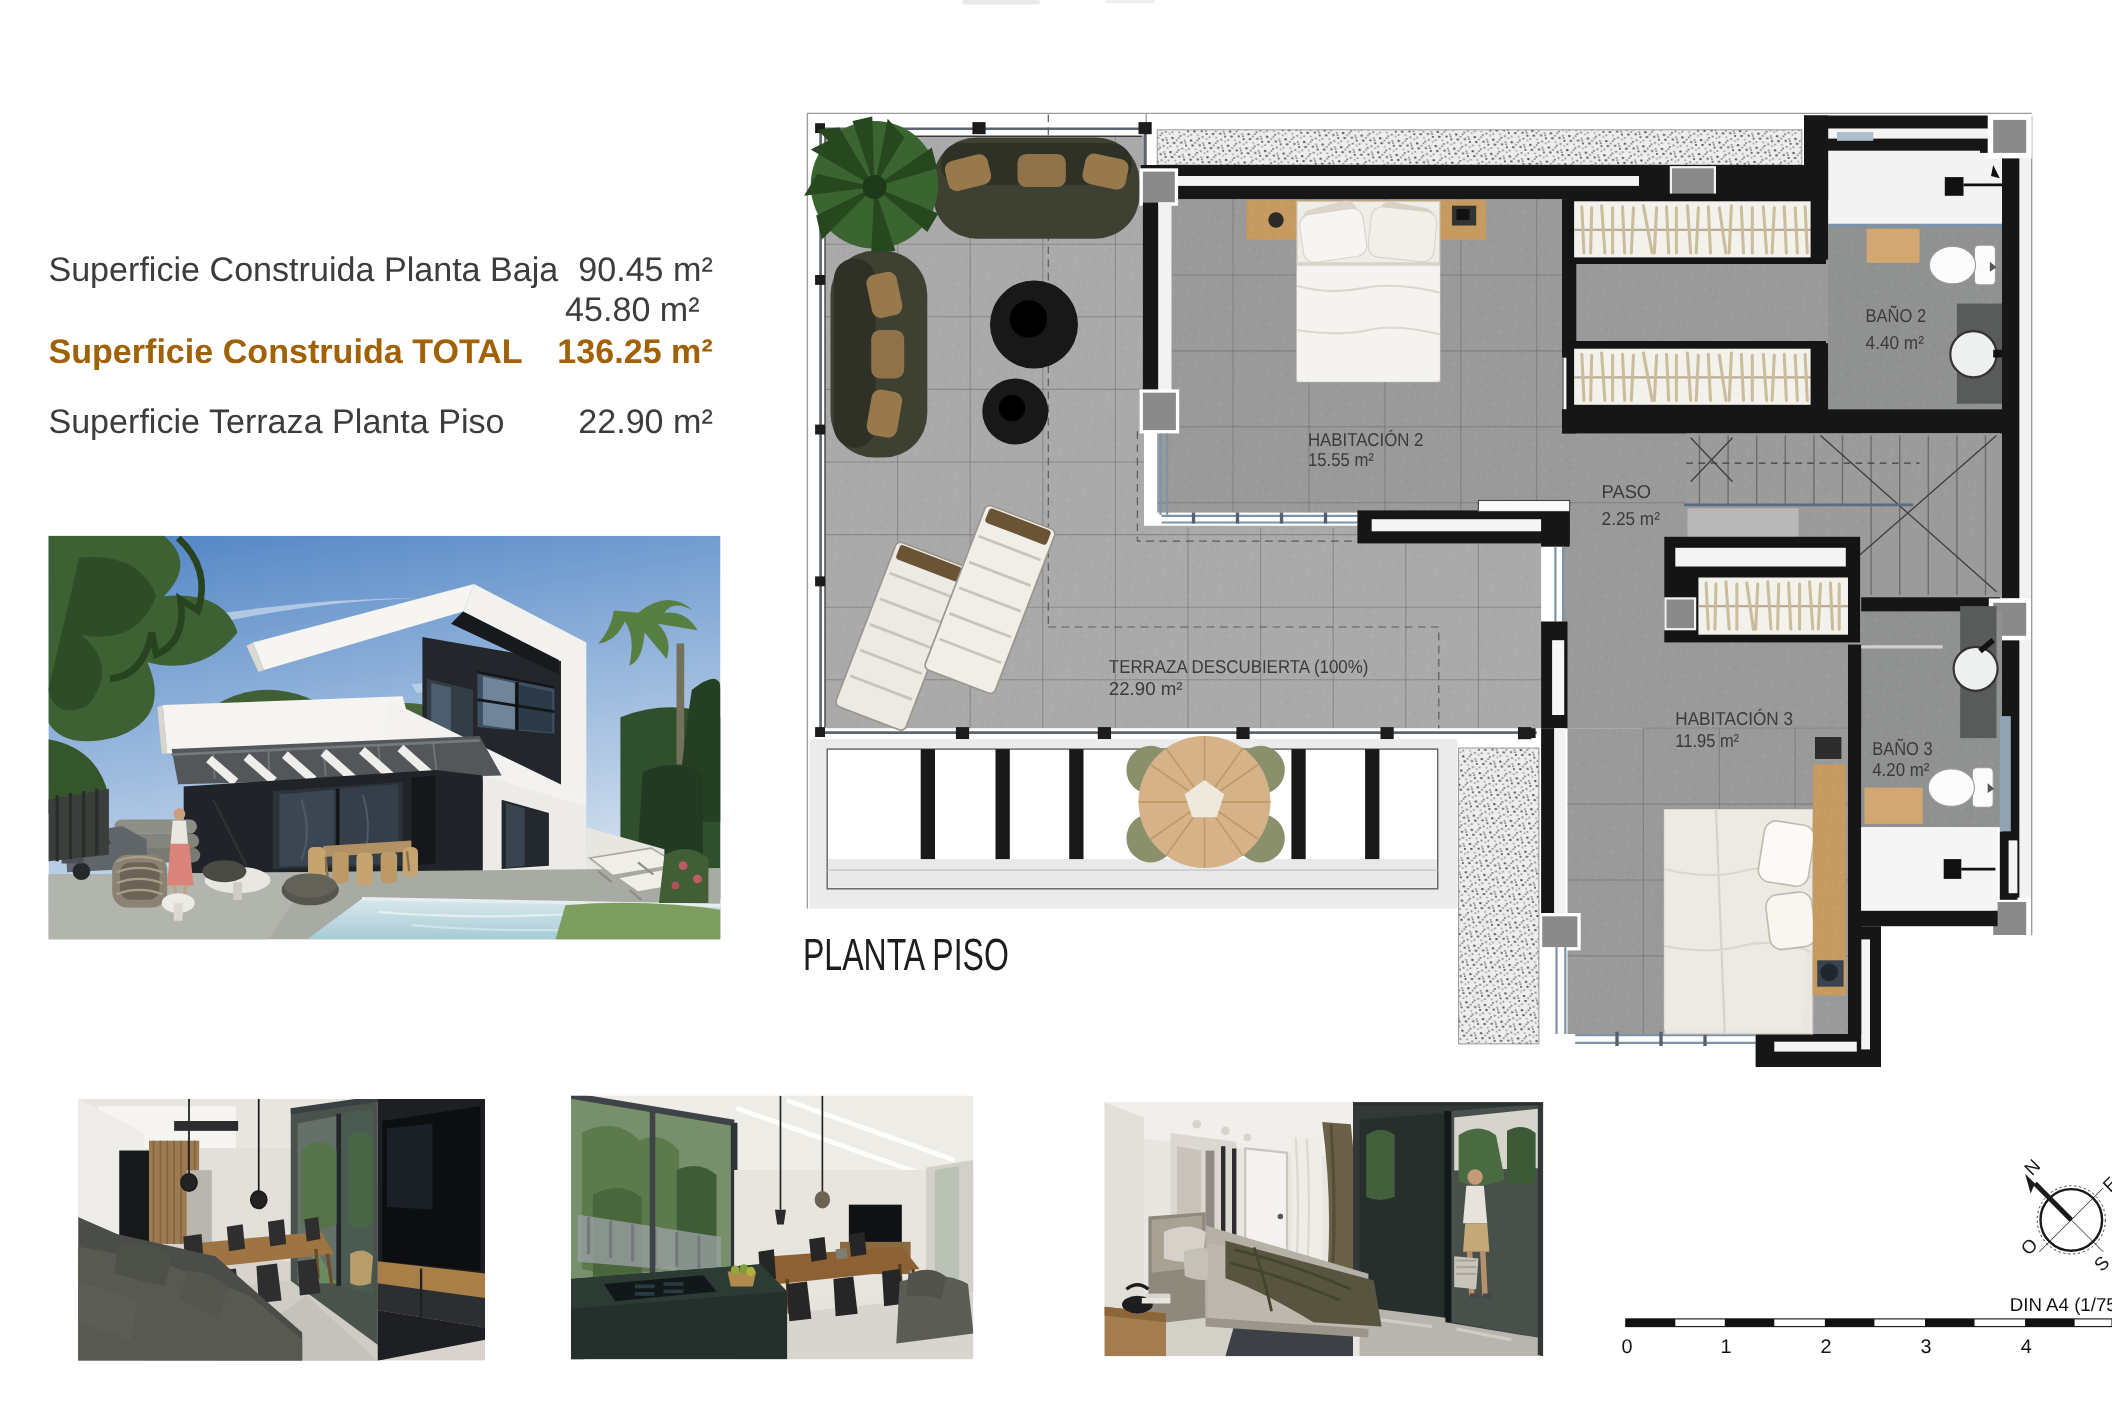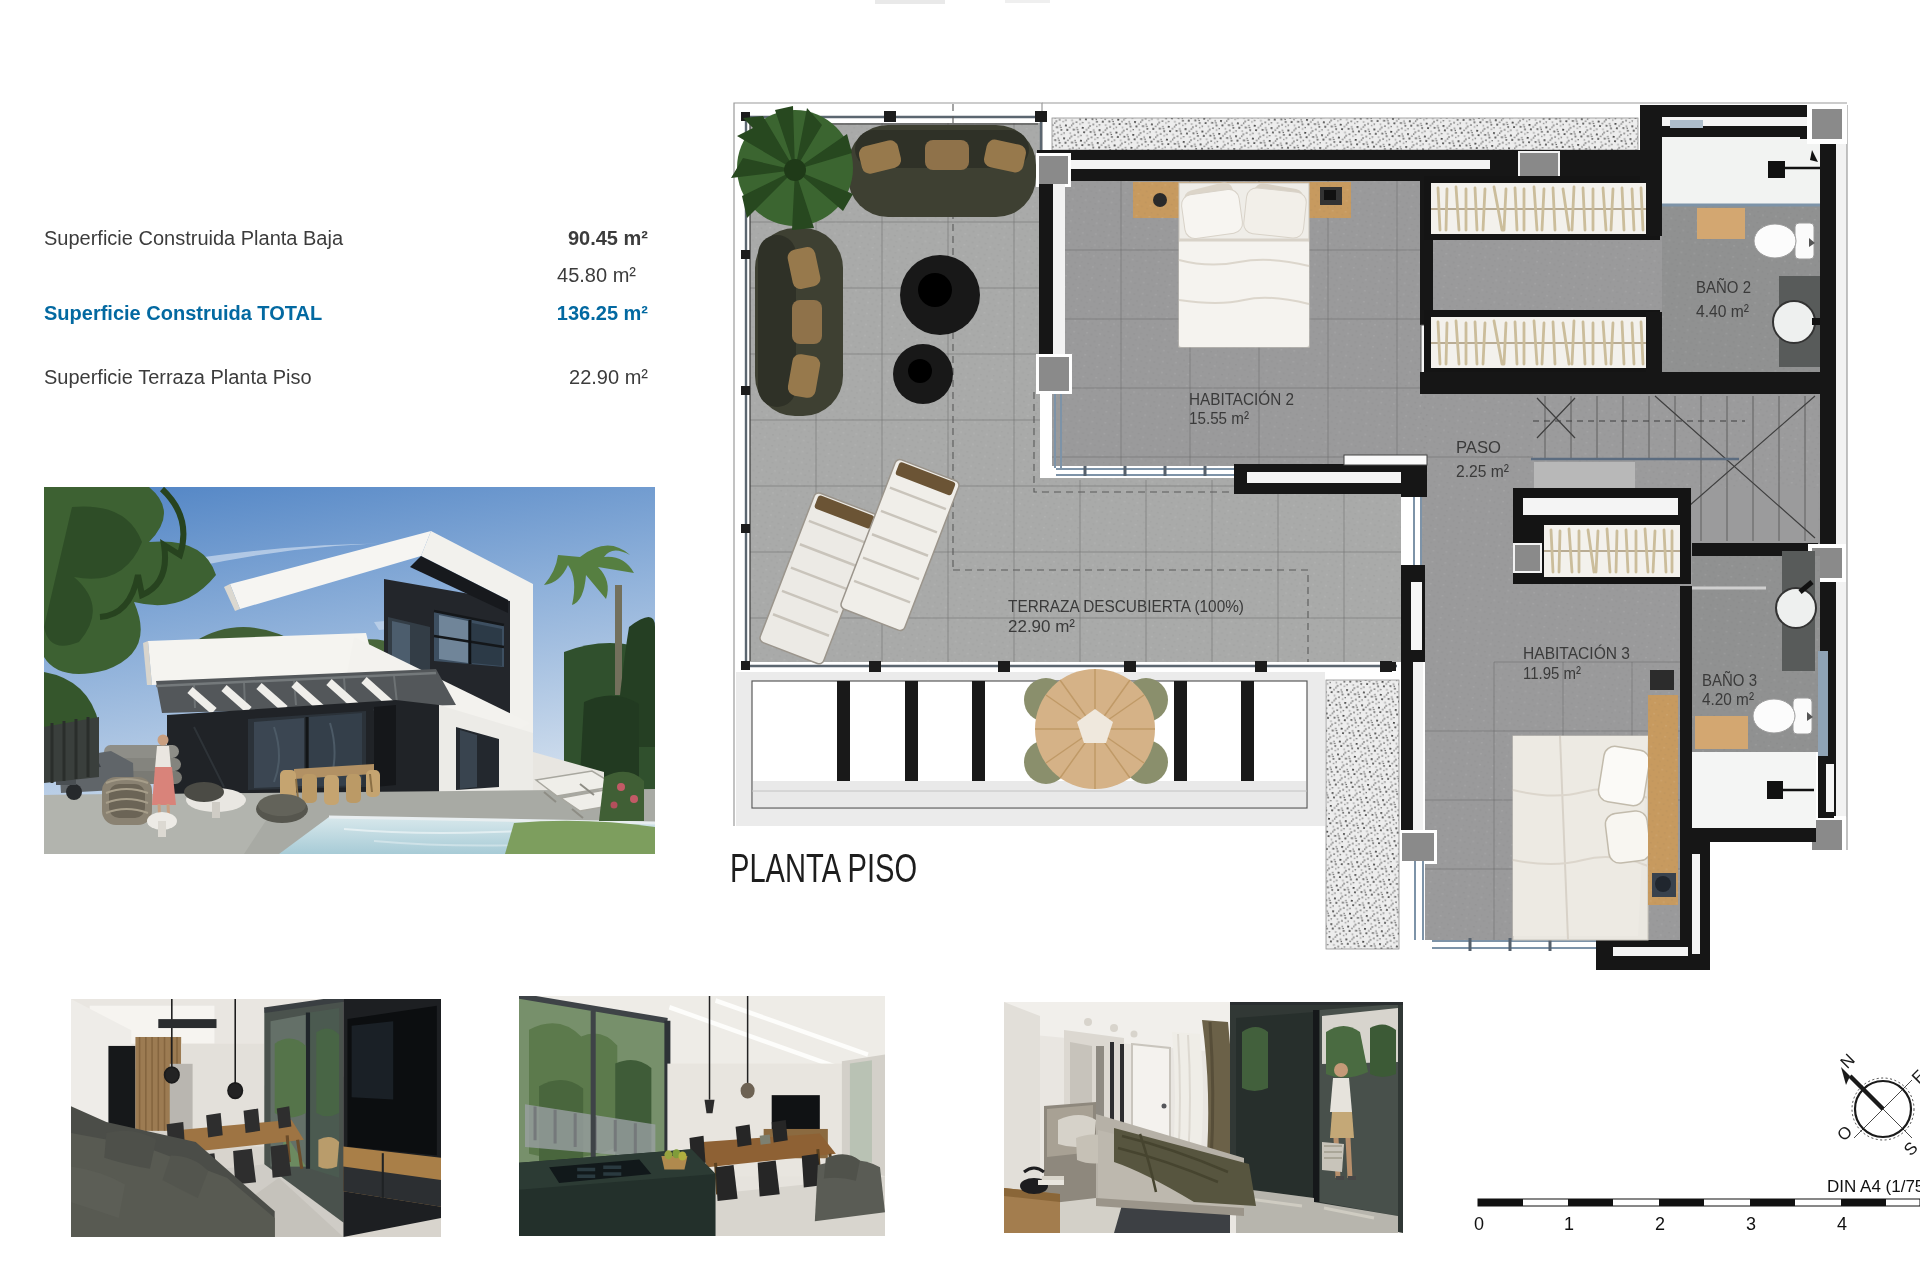--- a/index.html
+++ b/index.html
@@ -5,27 +5,27 @@
   html,body{margin:0;padding:0;background:#ffffff;width:1920px;height:1280px;overflow:hidden;}
   body{font-family:"Liberation Sans", sans-serif;position:relative;}
   .abs{position:absolute;}
 </style>
 </head>
 <body>
 
 <div class="abs" style="left:875px;top:0;width:70px;height:4px;background:#e9e9e9;"></div>
 <div class="abs" style="left:1005px;top:0;width:45px;height:3px;background:#efefef;"></div>
 
-<div class="abs" style="left:44px;top:227px;width:604px;font-size:20px;color:#3c3c3c;">
-
-  <div style="position:relative;height:37px;"><span>Superficie Construida Planta Baja</span><span style="position:absolute;right:0;font-weight:bold;">90.45 m²</span></div>
+<div class="abs" style="left:44px;top:227px;width:604px;font-size:31px;color:#3c3c3c;">
+
+  <div style="position:relative;height:37px;"><span>Superficie Construida Planta Baja</span><span style="position:absolute;right:0;">90.45 m²</span></div>
 
   <div style="position:relative;height:38px;"><span style="position:absolute;right:12px;">45.80 m²</span></div>
 
-  <div style="position:relative;height:38px;font-weight:bold;color:#0369a1;"><span>Superficie Construida TOTAL</span><span style="position:absolute;right:0;margin-left:13px;">136.25 m²</span></div>
+  <div style="position:relative;height:38px;font-weight:bold;color:#a16207;"><span>Superficie Construida TOTAL</span><span style="position:absolute;right:0;margin-left:13px;">136.25 m²</span></div>
   <div style="height:26px;"></div>
 
   <div style="position:relative;height:38px;"><span>Superficie Terraza Planta Piso</span><span style="position:absolute;right:0;">22.90 m²</span></div>
 </div>
 
 <svg class="abs" style="left:44px;top:487px;" width="611" height="367" viewBox="0 0 611 367">
   <defs>
     <linearGradient id="sky" x1="0" y1="0" x2="0.3" y2="1">
       <stop offset="0" stop-color="#4f83c4"></stop>
       <stop offset="0.5" stop-color="#8fb1da"></stop>

